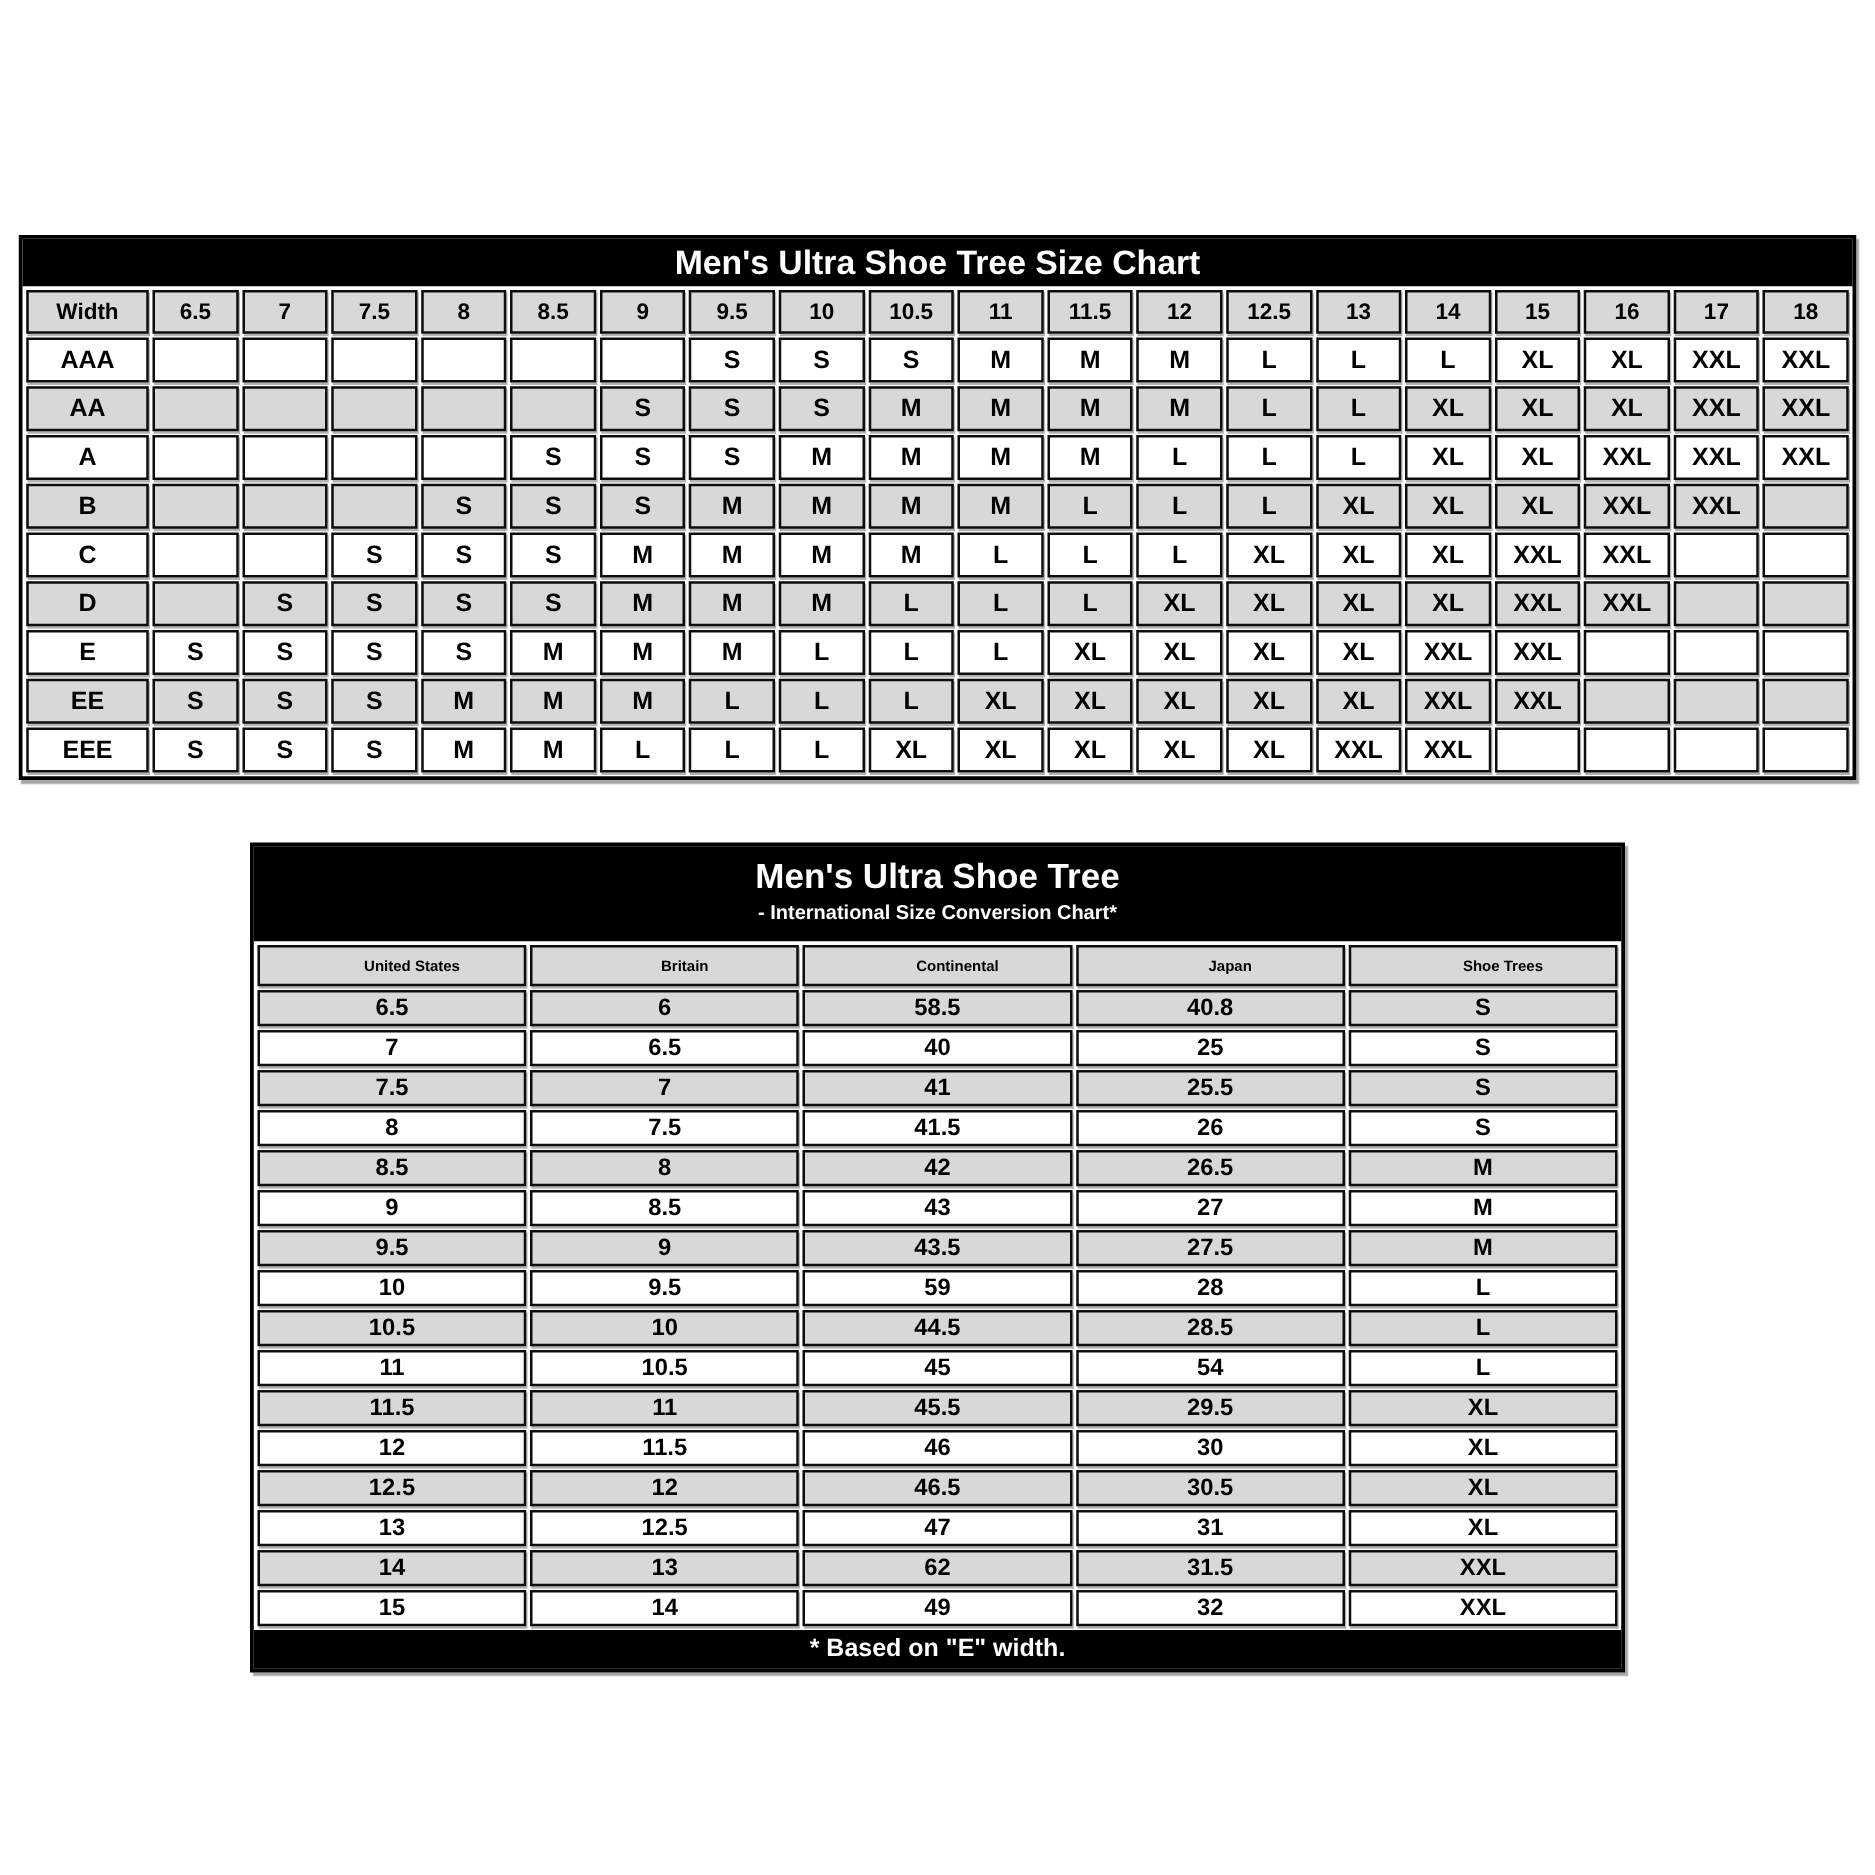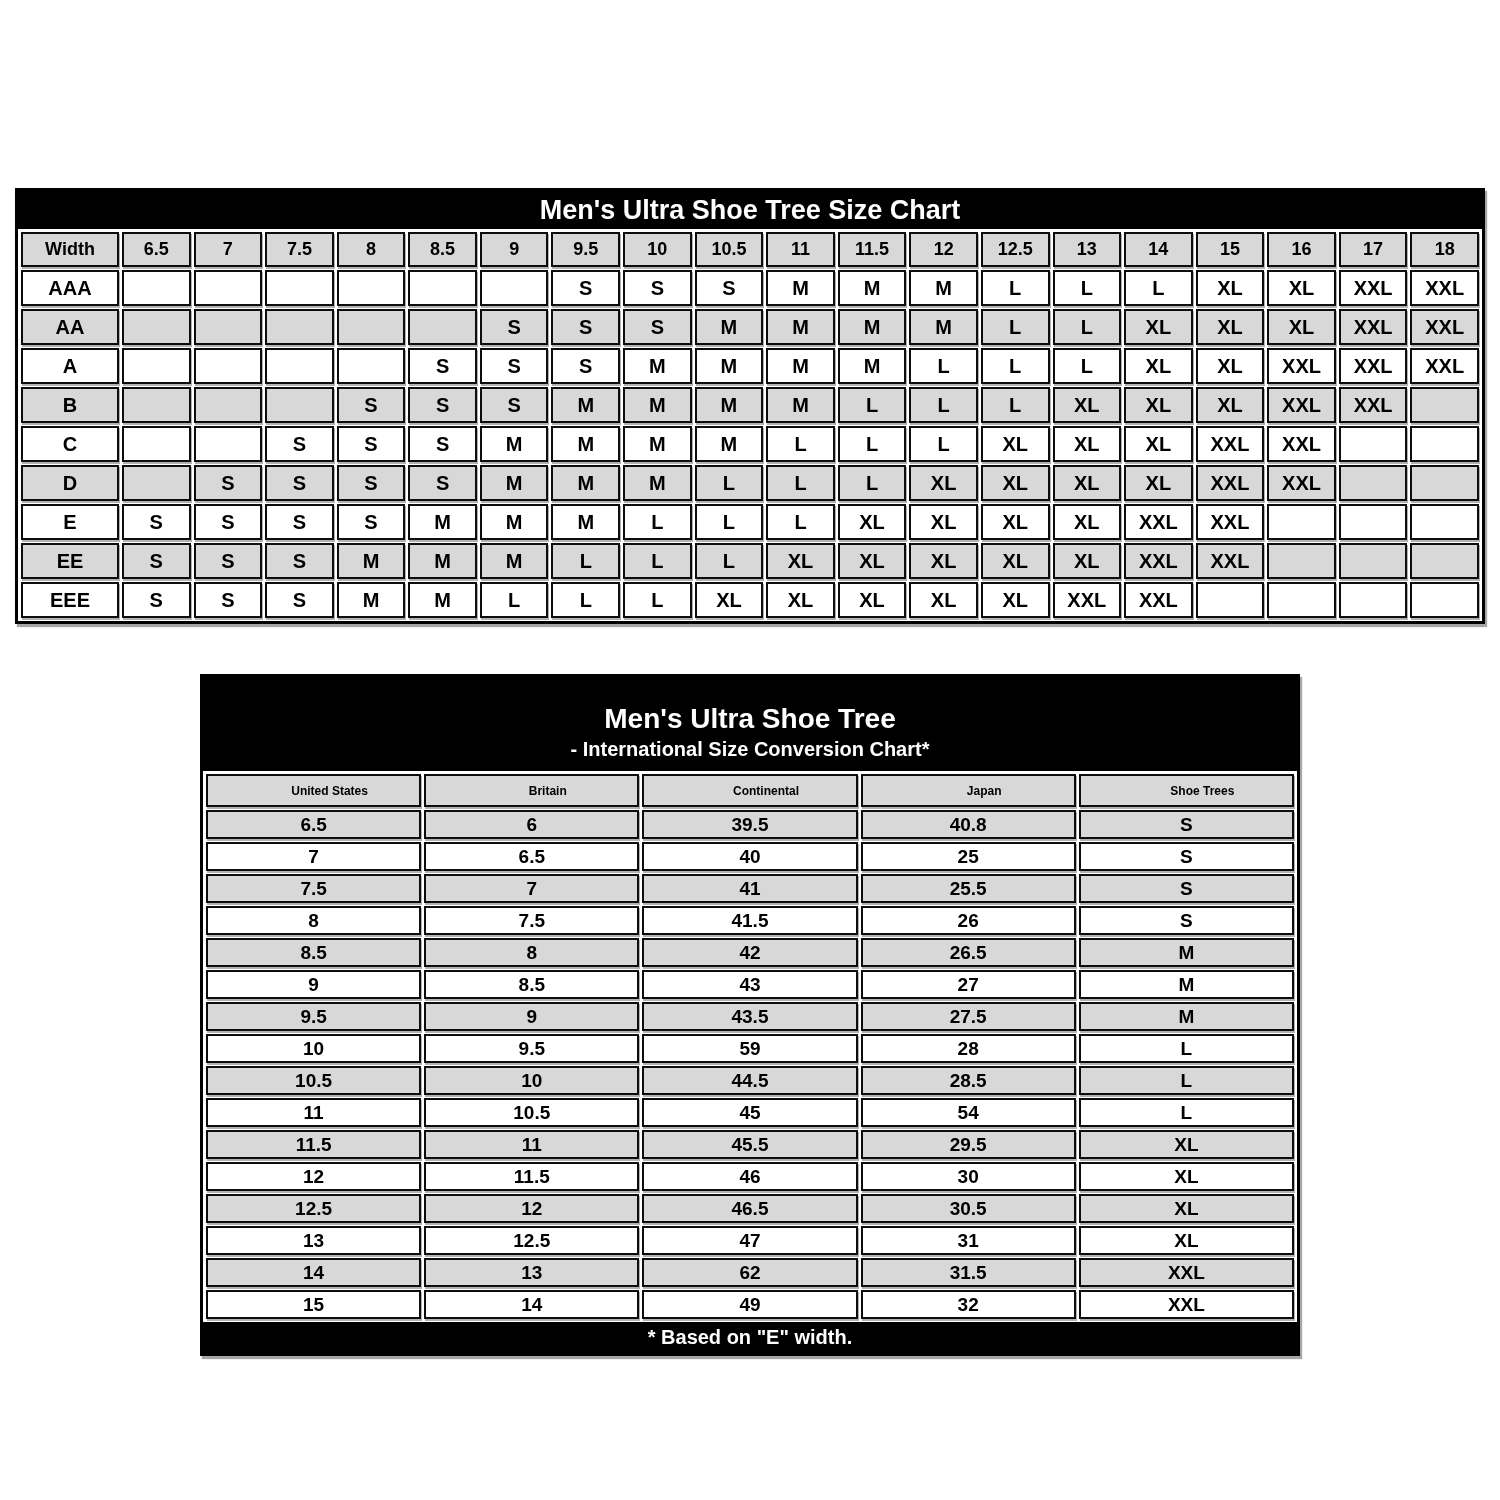--- a/index.html
+++ b/index.html
@@ -31,24 +31,23 @@
     font-size: 27px;
     line-height: 38px;
     height: 38px;
   }
   .conv-title-block {
     padding: 7px 0 9px 0;
   }
   .conv-title-main {
     font-size: 28px;
     line-height: 34px;
-    margin-top: 18px;
   }
   .conv-title-sub {
-    font-size: 20px;
+    font-size: 16px;
     line-height: 26px;
   }
   table {
     width: 100%;
     border-collapse: separate;
     border-spacing: 3px;
     table-layout: fixed;
   }
   th, td {
     border: 2px solid #0d0d0d;
@@ -333,21 +332,21 @@
             <th>Britain</th>
             <th>Continental</th>
             <th>Japan</th>
             <th>Shoe Trees</th>
           </tr>
       </thead>
       <tbody>
           <tr class="alt">
             <td>6.5</td>
             <td>6</td>
-            <td>39.5</td>
+            <td>58.5</td>
             <td>40.8</td>
             <td>S</td>
           </tr>
           <tr>
             <td>7</td>
             <td>6.5</td>
             <td>40</td>
             <td>25</td>
             <td>S</td>
           </tr>

